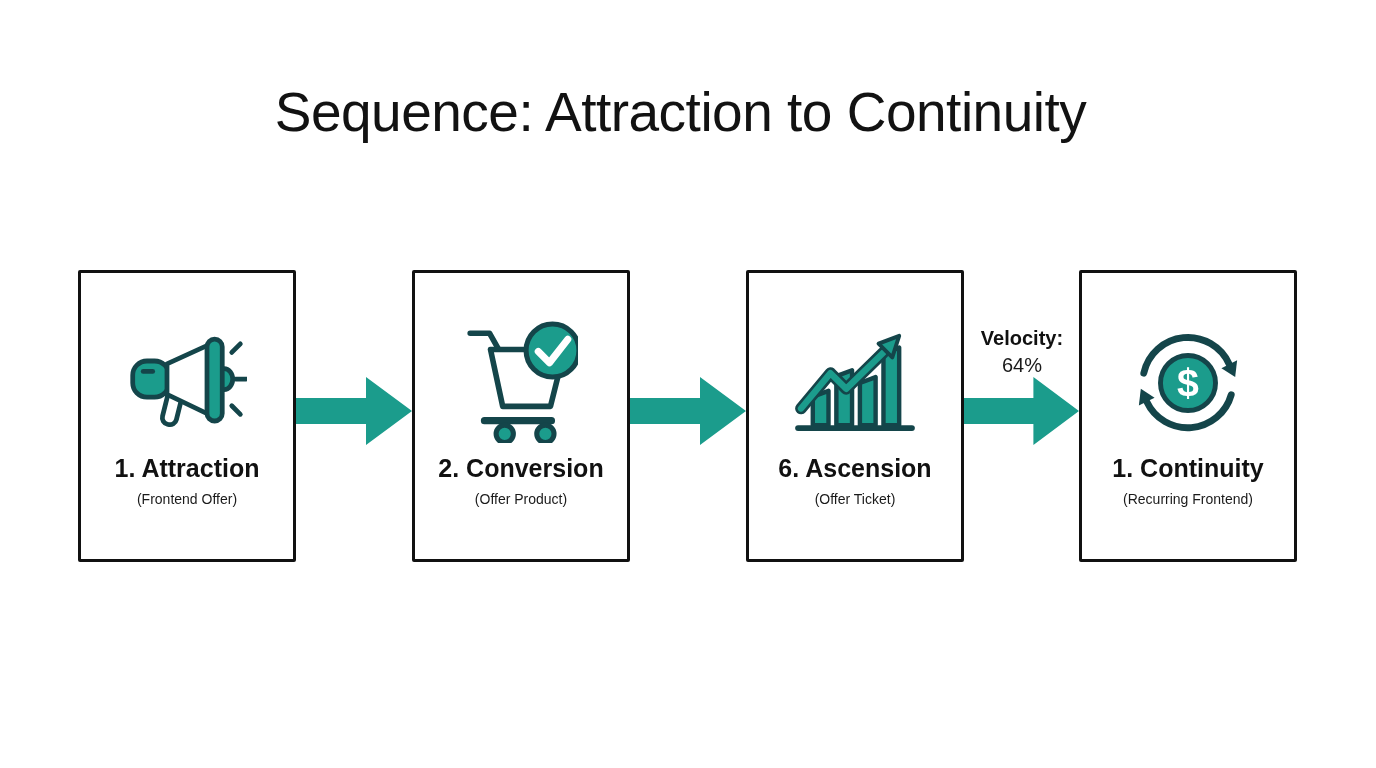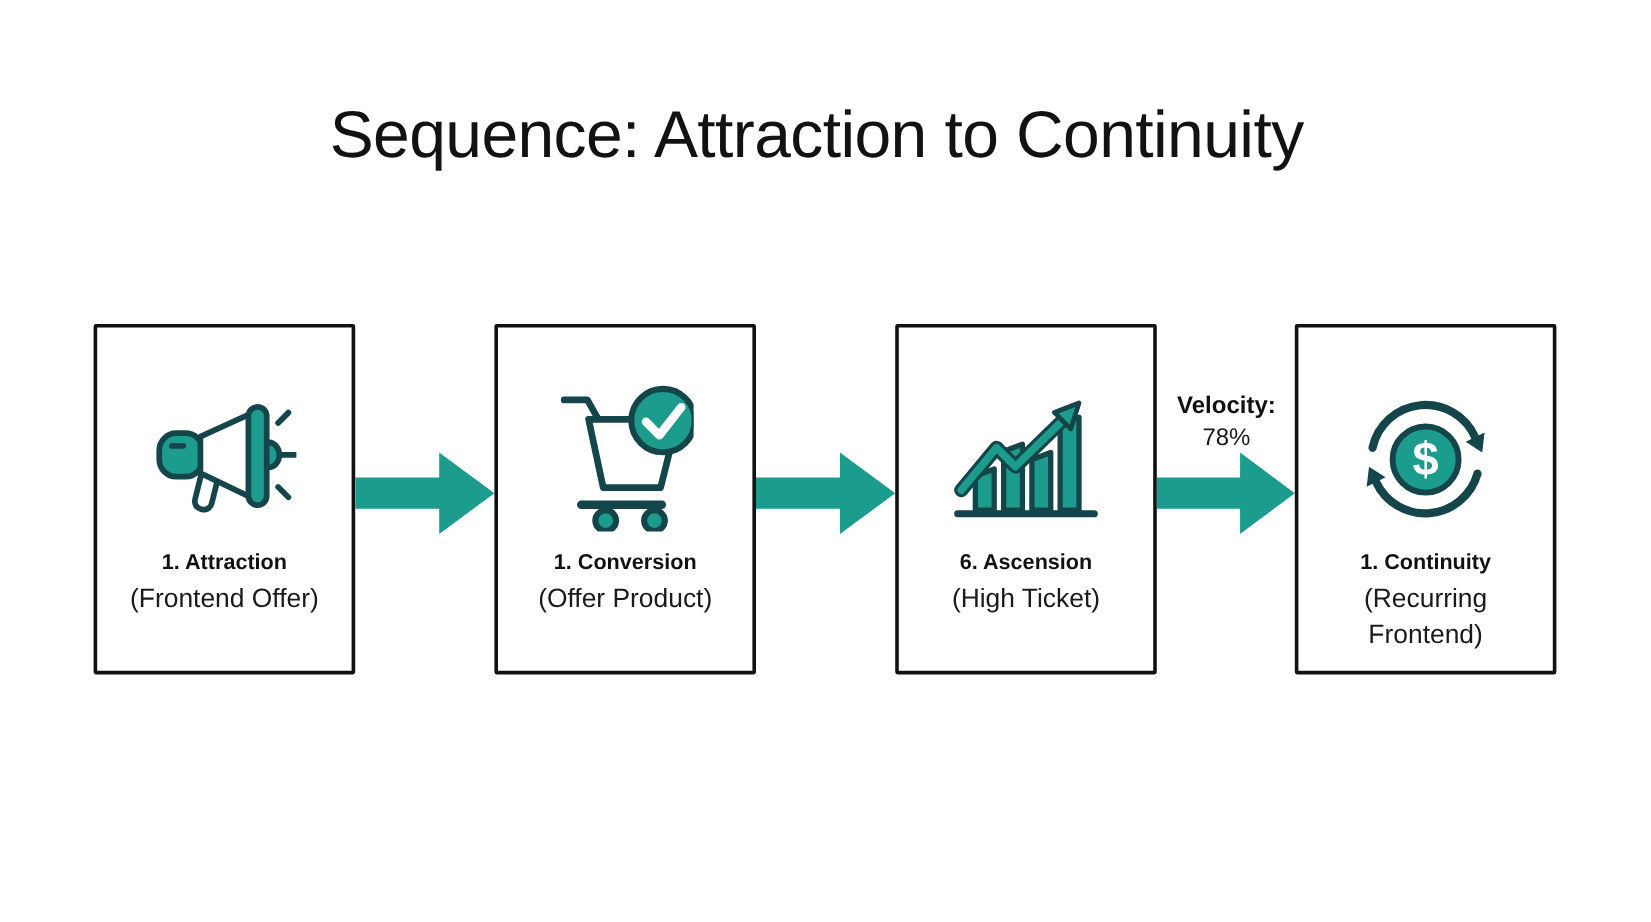--- a/index.html
+++ b/index.html
@@ -18,22 +18,22 @@
   .stage-1{left:78px;}
   .stage-2{left:412px;}
   .stage-3{left:746px;}
   .stage-4{left:1079px;}
 
   .icon-wrap{
     position:absolute;top:50px;left:0;right:0;height:115px;
     display:flex;align-items:center;justify-content:center;
   }
   .stage-text{position:absolute;top:180px;left:0;right:0;text-align:center;}
-  .stage-label{font-size:18px;font-weight:bold;color:#111111;line-height:31px;}
-  .stage-sublabel{font-size:22px;font-weight:normal;color:#1a1a1a;line-height:30px;max-width:182px;margin:0 auto;}
+  .stage-label{font-size:25px;font-weight:bold;color:#111111;line-height:31px;}
+  .stage-sublabel{font-size:14px;font-weight:normal;color:#1a1a1a;line-height:30px;max-width:182px;margin:0 auto;}
 
   .connector{position:absolute;top:377px;height:68px;}
   .connector-1{left:296px;width:116px;}
   .connector-2{left:630px;width:116px;}
   .connector-3{left:964px;width:115px;}
   .connector svg{display:block;width:100%;height:100%;}
 
   .connector-caption{position:absolute;top:325px;text-align:center;}
   .caption-2{left:624px;width:128px;}
   .caption-3{left:958px;width:128px;}
@@ -85,21 +85,21 @@
           <path d="M26,30 L99,30 L85,86 L38,86 Z" fill="#ffffff" stroke-width="5.5"></path>
           <path d="M20,100 H86" fill="none" stroke-width="7"></path>
           <circle cx="40" cy="113" r="8.5" fill="#1b9c8c" stroke-width="5"></circle>
           <circle cx="80" cy="113" r="8.5" fill="#1b9c8c" stroke-width="5"></circle>
           <circle cx="87" cy="31" r="26" fill="#1b9c8c" stroke-width="5"></circle>
         </g>
         <polyline points="73,32 84,43 102,20" fill="none" stroke="#ffffff" stroke-width="7" stroke-linecap="round" stroke-linejoin="round"></polyline>
       </svg>
     </div>
     <div class="stage-text">
-      <div class="stage-label">1. Conversion</div>
+      <div class="stage-label">2. Conversion</div>
       <div class="stage-sublabel">(Offer Product)</div>
     </div>
   </div>
 
   <div class="connector connector-2">
     <svg viewBox="0 0 116 68" preserveAspectRatio="none">
       <polygon points="0,21 70,21 70,0 116,34 70,68 70,47 0,47" fill="#1b9c8c"></polygon>
     </svg>
   </div>
 
@@ -113,27 +113,27 @@
           <path d="M90,99 V26 L106,20 V99 Z" fill="#1b9c8c" stroke-width="4.5"></path>
           <path d="M6,82 L36,46 L52,62 L90,25" fill="none" stroke-width="12"></path>
         </g>
         <path d="M6,82 L36,46 L52,62 L90,25" fill="none" stroke="#1b9c8c" stroke-width="6.5" stroke-linecap="round" stroke-linejoin="round"></path>
         <polygon points="106,8 99,30 85,16" fill="#1b9c8c" stroke="#14454a" stroke-width="4" stroke-linejoin="round"></polygon>
         <path d="M3,102 H119" fill="none" stroke="#14454a" stroke-width="6" stroke-linecap="round"></path>
       </svg>
     </div>
     <div class="stage-text">
       <div class="stage-label">6. Ascension</div>
-      <div class="stage-sublabel">(High Ticket)</div>
+      <div class="stage-sublabel">(Offer Ticket)</div>
     </div>
   </div>
 
   <div class="connector-caption caption-3">
     <div class="connector-label">Velocity:</div>
-    <div class="connector-value">78%</div>
+    <div class="connector-value">64%</div>
   </div>
   <div class="connector connector-3">
     <svg viewBox="0 0 116 68" preserveAspectRatio="none">
       <polygon points="0,21 70,21 70,0 116,34 70,68 70,47 0,47" fill="#1b9c8c"></polygon>
     </svg>
   </div>
 
   <div class="stage stage-4">
     <div class="icon-wrap">
       <svg width="114" height="114" viewBox="0 0 116 116">

